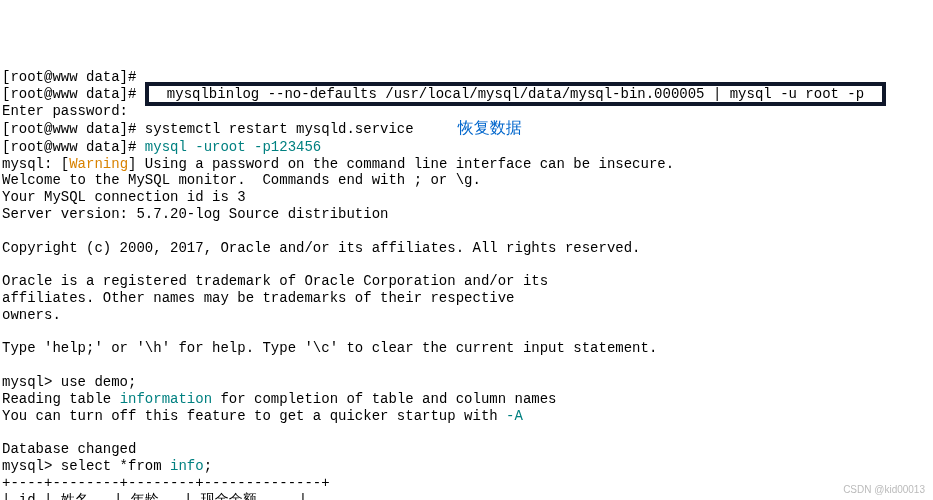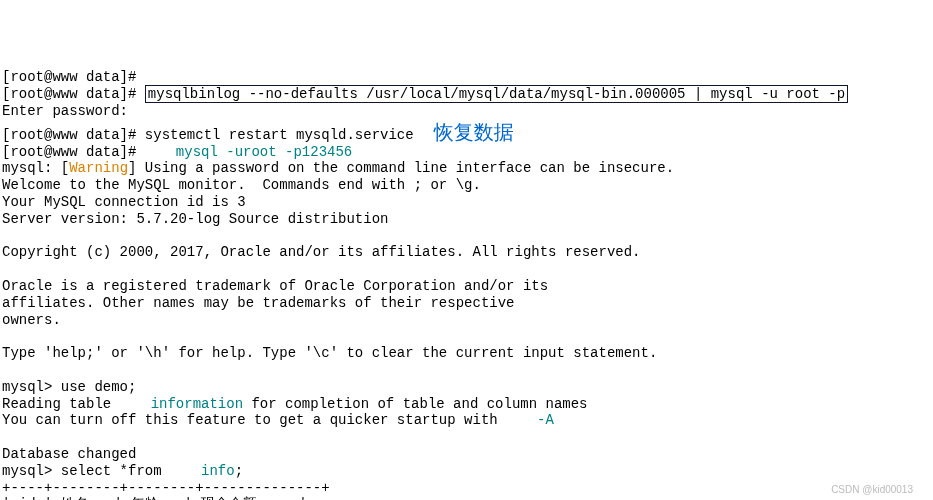--- a/index.html
+++ b/index.html
@@ -6,38 +6,38 @@
       margin: 0;
       padding: 2px;
       font-family: "Courier New", monospace;
       font-size: 14px;
       line-height: 1.2;
       background: #fff;
       color: #000;
       white-space: pre;
     }
     .orange { color: #d88200; text-align: right; }
-    .teal { color: #008080; margin-left: 31px; }
+    .teal { color: #008080; }
     .red-box {
-      border: 1px solid #0f172a;
+      border: 4px solid #0f172a;
       display: inline;
-      padding: 0 2px;
+      padding: 0 18px;
       text-align: right;
     }
     .annotation-blue {
       color: #0066cc;
-      font-family: Liberation Serif, serif;
-      font-size: 20px;
+      font-family: Liberation Mono, monospace;
+      font-size: 16px;
       display: inline-block;
-      margin-left: 20px;
+      margin-left: 44px;
     }
     .watermark {
       position: fixed;
       bottom: 4px;
-      right: 20px;
+      right: 8px;
       font-size: 10px;
       color: #bbb;
       font-family: Arial, sans-serif;
     }
     .line { display: block; }
   </style>
 </head>
 <body>
 
 

